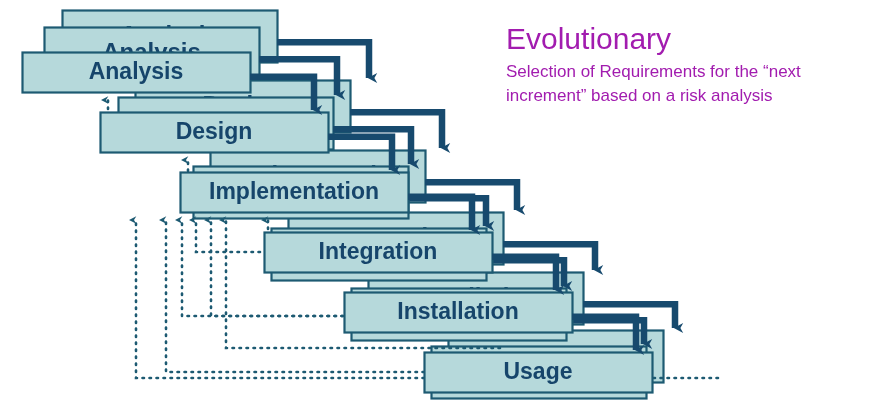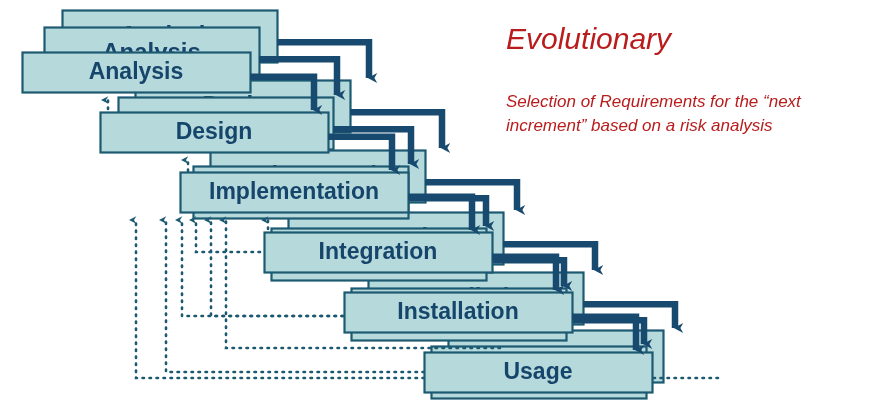--- a/index.html
+++ b/index.html
@@ -1,23 +1,23 @@
 <!DOCTYPE html>
 <html><head>
 <meta charset="utf-8">
 <style>
   html,body{margin:0;padding:0;background:#ffffff;}
   body{width:881px;height:407px;position:relative;overflow:hidden;
        font-family:"Liberation Sans",sans-serif;}
   #stage{position:absolute;left:0;top:0;width:881px;height:407px;}
   #svgroot{position:absolute;left:0;top:0;width:881px;height:407px;}
 
-  .ttl{position:absolute;color:#b91c1c;font-style:italic;}
+  .ttl{position:absolute;color:#a21caf;}
   #title-main{left:506px;top:22px;font-size:30px;line-height:34px;letter-spacing:0px;}
-  #title-sub{left:506px;top:60px;font-size:17px;line-height:24px;width:370px;margin-top:30px;}
+  #title-sub{left:506px;top:60px;font-size:17px;line-height:24px;width:370px;}
 
   .phase-label{
     fill:#16456b;
     font-family:"Liberation Sans",sans-serif;
     font-weight:bold;
     text-anchor:middle;
     dominant-baseline:middle;
   }
 </style>
 </head>

